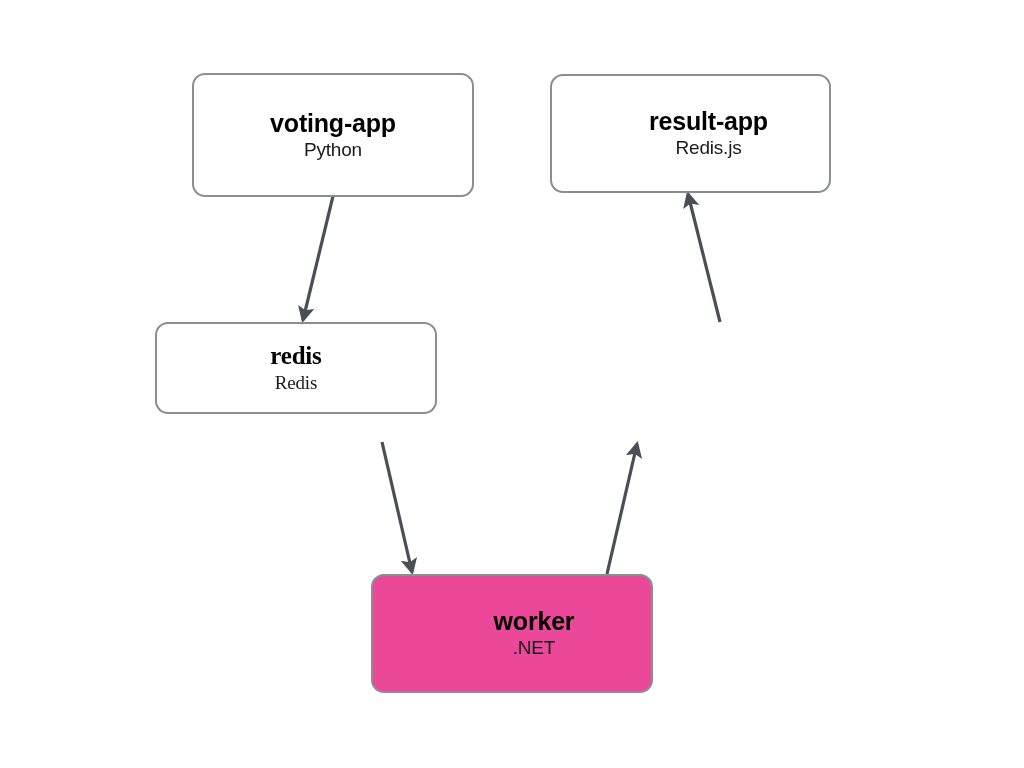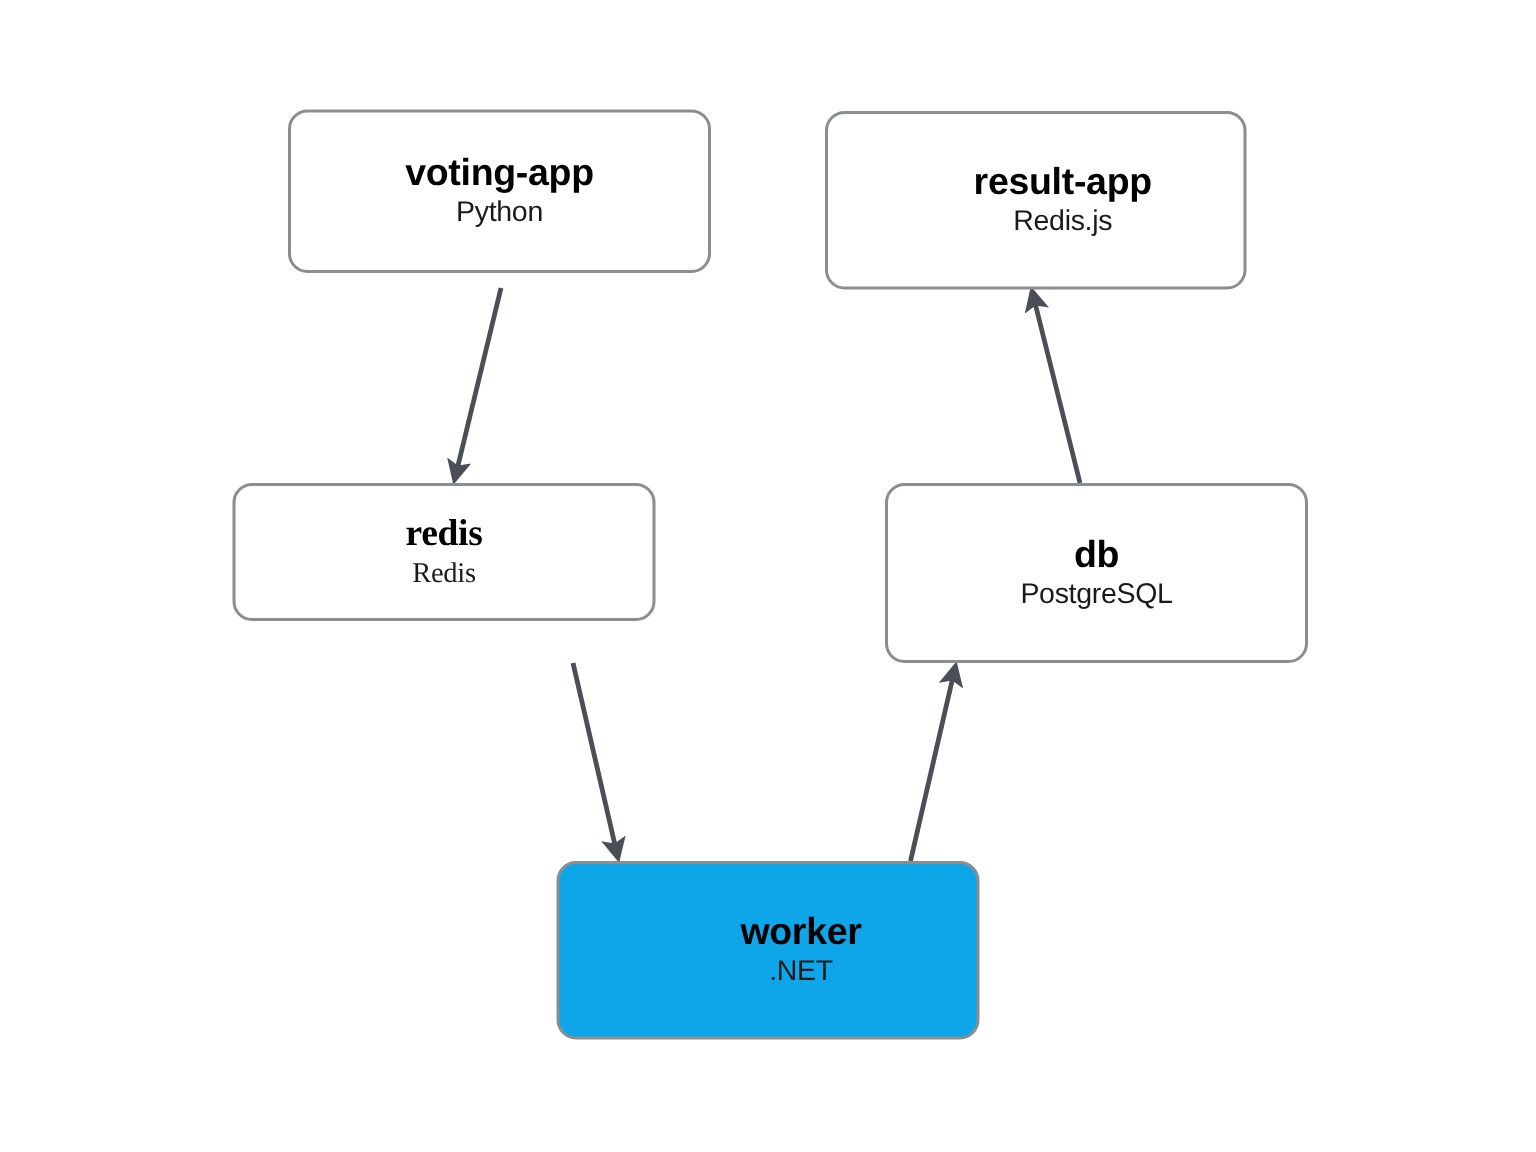--- a/index.html
+++ b/index.html
@@ -68,38 +68,34 @@
       </marker>
     </defs>
     <g id="edge-paths" stroke="#4a4f57" stroke-width="3.2" fill="none" stroke-linecap="butt">
         <line x1="334" y1="192" x2="303" y2="320" marker-end="url(#arrowhead)"></line>
         <line x1="382" y1="442" x2="412" y2="572" marker-end="url(#arrowhead)"></line>
         <line x1="607" y1="574" x2="637" y2="444" marker-end="url(#arrowhead)"></line>
         <line x1="720" y1="322" x2="688" y2="194" marker-end="url(#arrowhead)"></line>
       </g>
   </svg>
 
-  <div class="node" style="left: 192px; top: 73px; width: 282px; height: 109px; border-color: rgb(138, 142, 145); background: rgb(255, 255, 255);">
+  <div class="node" style="left: 192px; top: 73px; width: 282px; height: 124px; border-color: rgb(138, 142, 145); background: rgb(255, 255, 255);">
     <span class="node-title">voting-app</span>
     <span class="node-subtitle">Python</span>
   </div>
 
   <div class="node" style="left: 550px; top: 74px; width: 281px; height: 119px; border-color: rgb(138, 142, 145); background: rgb(255, 255, 255); padding-left: 36px;">
     <span class="node-title">result-app</span>
     <span class="node-subtitle">Redis.js</span>
   </div>
 
   <div class="node" style="left: 155px; top: 322px; width: 282px; height: 92px; border-color: rgb(138, 142, 145); background: rgb(255, 255, 255); font-family: Liberation Serif, serif;">
     <span class="node-title">redis</span>
     <span class="node-subtitle">Redis</span>
   </div>
 
-  <div class="node" style="left: 590px; top: 322px; width: 282px; height: 120px; border-color: rgb(138, 142, 145); background: rgb(255, 255, 255);">
-    <span class="node-title">db</span>
-    <span class="node-subtitle">PostgreSQL</span>
-  </div>
 
-  <div class="node" style="left: 371px; top: 574px; width: 282px; height: 119px; border-color: rgb(138, 142, 145); background: #0ea5e9; padding-left: 44px;">
+  <div class="node" style="left: 371px; top: 574px; width: 282px; height: 119px; border-color: rgb(138, 142, 145); background: #ec4899; padding-left: 44px;">
     <span class="node-title">worker</span>
     <span class="node-subtitle">.NET</span>
   </div>
 
 </div>
 
 </body></html>

